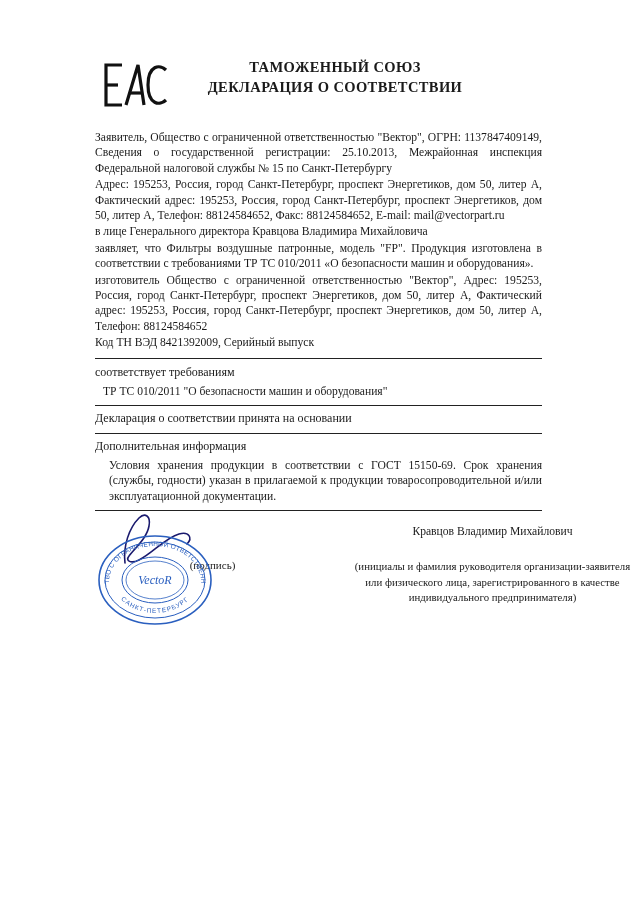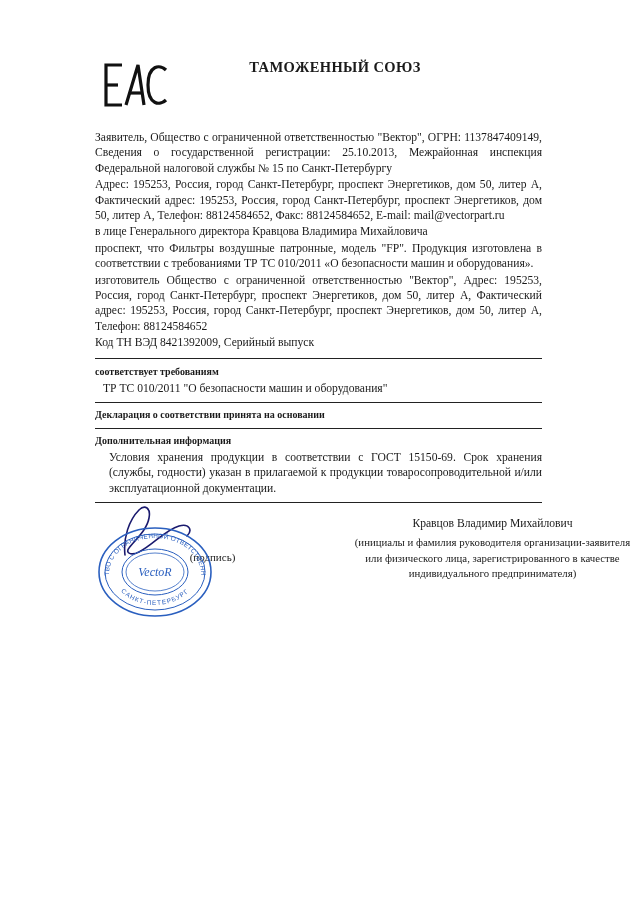--- a/index.html
+++ b/index.html
@@ -62,22 +62,22 @@
   .b { font-weight: normal; }
 
   .rule {
     border: 0;
     border-top: 1px solid #222;
     margin: 7px 0 6px 0;
   }
   .rule.thin { margin: 6px 0 5px 0; }
 
   .sect-head {
-    font-weight: bold;
-    font-size: 10px;
+    font-weight: normal;
+    font-size: 12px;
     margin: 0 0 3px 0;
   }
   .sect-body {
     font-size: 11.6px;
     line-height: 1.33;
     text-align: justify;
     margin: 0 0 4px 8px;
   }
   .sect-body.indent2 { margin-left: 14px; }
 
@@ -110,21 +110,21 @@
     position: absolute;
     left: 255px;
     top: 8px;
     width: 285px;
     text-align: center;
     font-size: 10.8px;
     line-height: 1.45;
   }
   .sign-name {
     font-size: 11.6px;
-    margin-bottom: 2px;
+    margin-bottom: 18px;
   }
 
   
   .squiggle {
     position: absolute;
     left: 0px;
     top: -8px;
     width: 150px;
     height: 60px;
   }
@@ -164,32 +164,33 @@
 
           <path d="M26 43 L38 3 L44 43"></path>
           <path d="M29 31 L42 31"></path>
 
           <path d="M66 8 C60 2, 48 3, 48 23 C48 43, 60 44, 66 38"></path>
         </g>
       </svg>
     </div>
     <div class="title-block">
       <div class="title-line">ТАМОЖЕННЫЙ СОЮЗ</div>
+      <div class="title-line">ДЕКЛАРАЦИЯ О СООТВЕТСТВИИ</div>
     </div>
   </div>
 
   <div class="content">
 
     <p class="para"><span class="b">Заявитель,</span><span> Общество с ограниченной ответственностью "Вектор", ОГРН: 1137847409149, Сведения о государственной регистрации: 25.10.2013, Межрайонная инспекция Федеральной налоговой службы № 15 по Санкт-Петербургу</span></p>
 
     <p class="para">Адрес: 195253, Россия, город Санкт-Петербург, проспект Энергетиков, дом 50, литер А, Фактический адрес: 195253, Россия, город Санкт-Петербург, проспект Энергетиков, дом 50, литер А, Телефон: 88124584652, Факс: 88124584652, E-mail: mail@vectorpart.ru</p>
 
     <p class="para">в лице Генерального директора Кравцова Владимира Михайловича</p>
 
-    <p class="para"><span class="b">проспект, что</span><span> Фильтры воздушные патронные, модель "FP". Продукция изготовлена в соответствии с требованиями ТР ТС 010/2011 «О безопасности машин и оборудования».</span></p>
+    <p class="para"><span class="b">заявляет, что</span><span> Фильтры воздушные патронные, модель "FP". Продукция изготовлена в соответствии с требованиями ТР ТС 010/2011 «О безопасности машин и оборудования».</span></p>
 
     <p class="para"><span class="b">изготовитель</span><span> Общество с ограниченной ответственностью "Вектор", Адрес: 195253, Россия, город Санкт-Петербург, проспект Энергетиков, дом 50, литер А, Фактический адрес: 195253, Россия, город Санкт-Петербург, проспект Энергетиков, дом 50, литер А, Телефон: 88124584652</span></p>
 
     <p class="para">Код ТН ВЭД 8421392009, Серийный выпуск</p>
 
     <hr class="rule">
 
     <div class="sect-head">соответствует требованиям</div>
     <div class="sect-body">ТР ТС 010/2011 "О безопасности машин и оборудования"</div>
 

